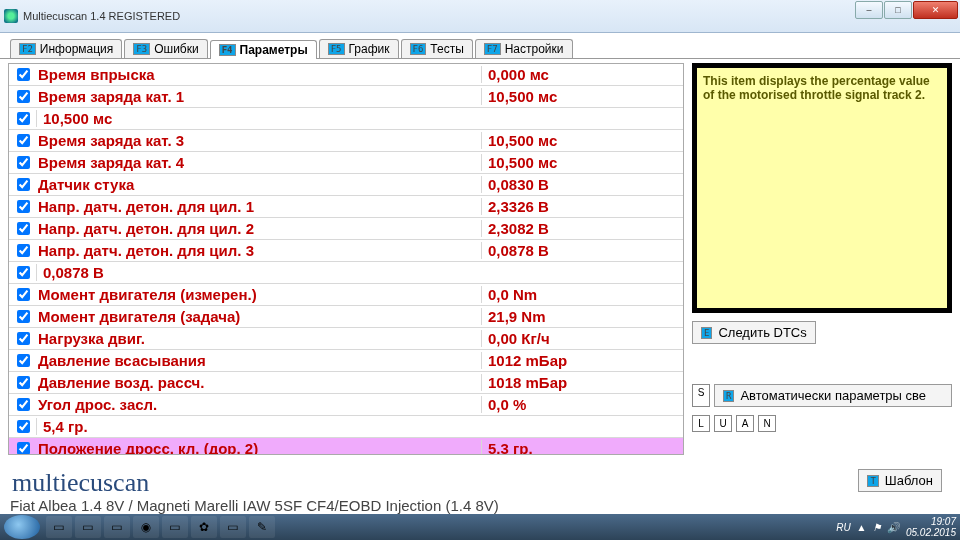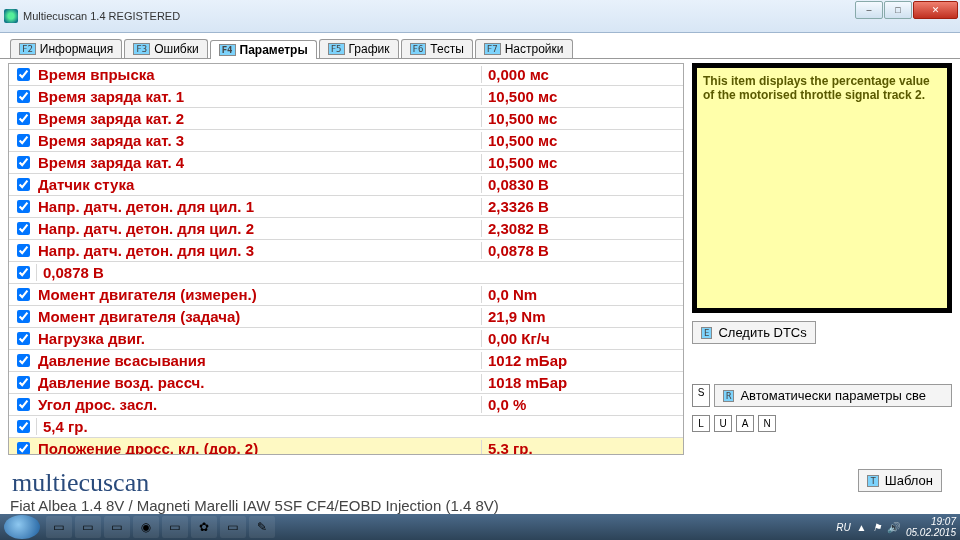--- a/index.html
+++ b/index.html
@@ -9,27 +9,27 @@
 .titlebar { height:22px; background:linear-gradient(#e8f1fb,#d8e6f5); border-bottom:1px solid #9fb6cf; display:flex; align-items:center; padding:16px 4px; font-size:11px; color:#333; }
 .titlebar .icon { width:14px; height:14px; margin-right:5px; background:radial-gradient(circle,#5e9 30%,#178 80%); border-radius:2px; }
 .winbtns { position:absolute; right:2px; top:1px; display:flex; }
 .winbtn { width:28px; height:18px; margin-left:1px; border:1px solid #8aa; background:linear-gradient(#f4f9ff,#d0e1f0); font-size:9px; display:flex; align-items:center; justify-content:center; border-radius:2px; }
 .winbtn.close { background:linear-gradient(#f08070,#c03020); color:#fff; border-color:#a02010; width:45px; }
 
 
 .tabbar { display:flex; padding:6px 10px 0 10px; border-bottom:1px solid #999; }
 .tab { border:1px solid #999; border-bottom:none; padding:2px 8px; margin-right:2px; background:#f2f2f2; font-size:12px; display:flex; align-items:center; border-radius:3px 3px 0 0; cursor:pointer; }
 .tab.active { background:#fff; position:relative; top:1px; font-weight:bold; }
-.fkey { display:inline-block; border:1px solid #888; padding:0 2px; font-size:9px; font-family:monospace; margin-right:4px; background:#7dd3fc; color:#444; }
+.fkey { display:inline-block; border:1px solid #888; padding:0 2px; font-size:9px; font-family:monospace; margin-right:4px; background:#0ea5e9; color:#444; }
 
 
 .content { display:flex; padding:4px 8px; height:400px; }
 .tablewrap { flex:1; border:1px solid #aaa; overflow-y:scroll; position:relative; }
 .row { display:flex; align-items:center; height:22px; border-bottom:1px solid #d8d8d8; font-size:15px; color:#c00000; font-weight:bold; padding:0 2px; }
-.row.sel { background:#fef9c3; }
+.row.sel { background:#f0abfc; }
 .row .cb { margin:0 6px; }
 .row .name { flex:1; padding-left:2px; white-space:nowrap; overflow:hidden; }
 .row .val { width:200px; border-left:1px solid #d8d8d8; padding-left:6px; }
 
 
 .rpanel { width:260px; margin-left:8px; display:flex; flex-direction:column; }
 .infobox { flex:0 0 250px; background:#ffffaa; border:5px solid #000000; padding:6px; font-size:12px; color:#5a5a00; font-weight:bold; overflow:auto; }
 .btnrow { margin-top:8px; display:flex; gap:4px; }
 .kbtn { border:1px solid #888; background:#fff; padding:2px 4px; font-size:10px; font-family:sans-serif; min-width:18px; text-align:center; cursor:pointer; }
 .widebtn { border:1px solid #999; padding:3px 8px; background:#f4f4f4; font-size:13px; display:flex; align-items:center; cursor:pointer; }
@@ -98,21 +98,20 @@
         <div class="name">Время впрыска</div>
         <div class="val">0,000 мс</div>
       </div>
       <div class="row">
         <input type="checkbox" class="cb" checked="" style="">
         <div class="name">Время заряда кат. 1</div>
         <div class="val">10,500 мс</div>
       </div>
       <div class="row">
         <input type="checkbox" class="cb" checked="" style="">
-        <div class="name">Время заряда кат. 2</div>
         <div class="val">10,500 мс</div>
       </div>
       <div class="row">
         <input type="checkbox" class="cb" checked="" style="">
         <div class="name">Время заряда кат. 3</div>
         <div class="val">10,500 мс</div>
       </div>
       <div class="row">
         <input type="checkbox" class="cb" checked="" style="">
         <div class="name">Время заряда кат. 4</div>

